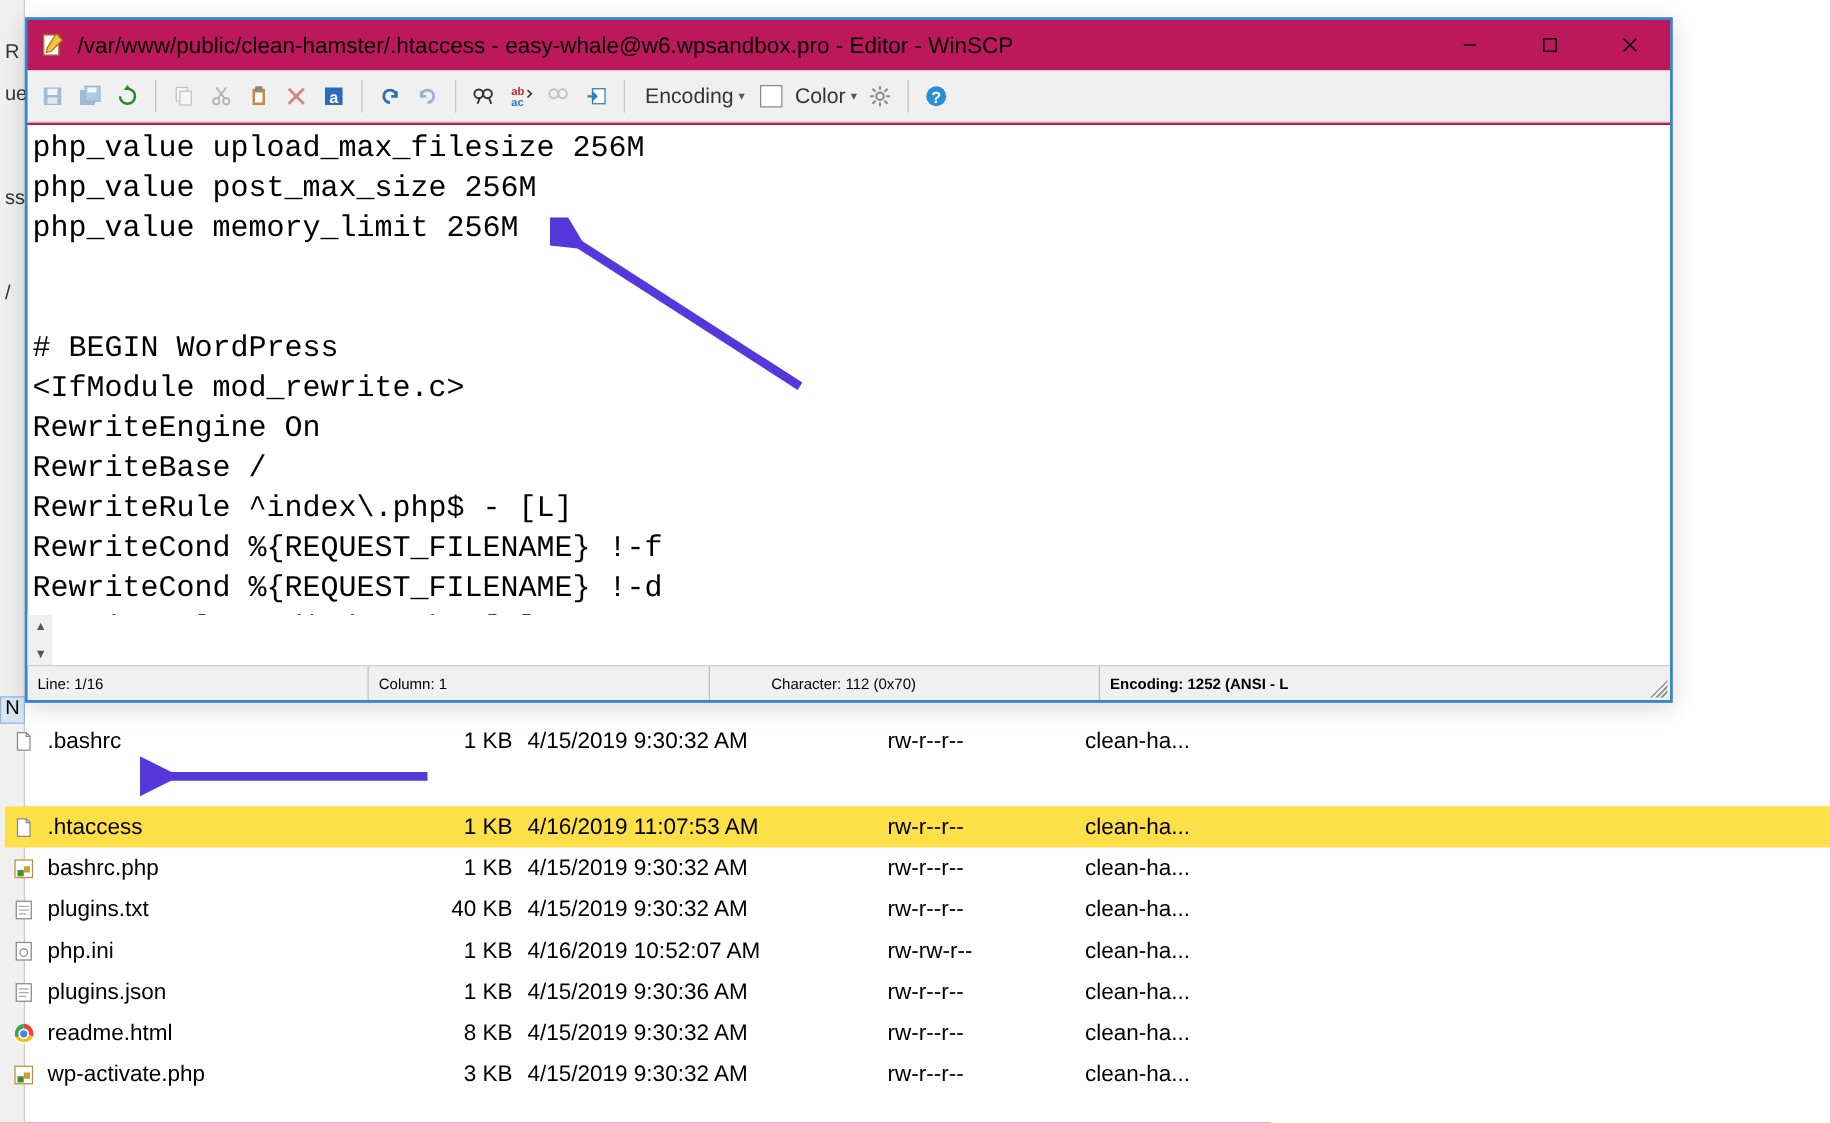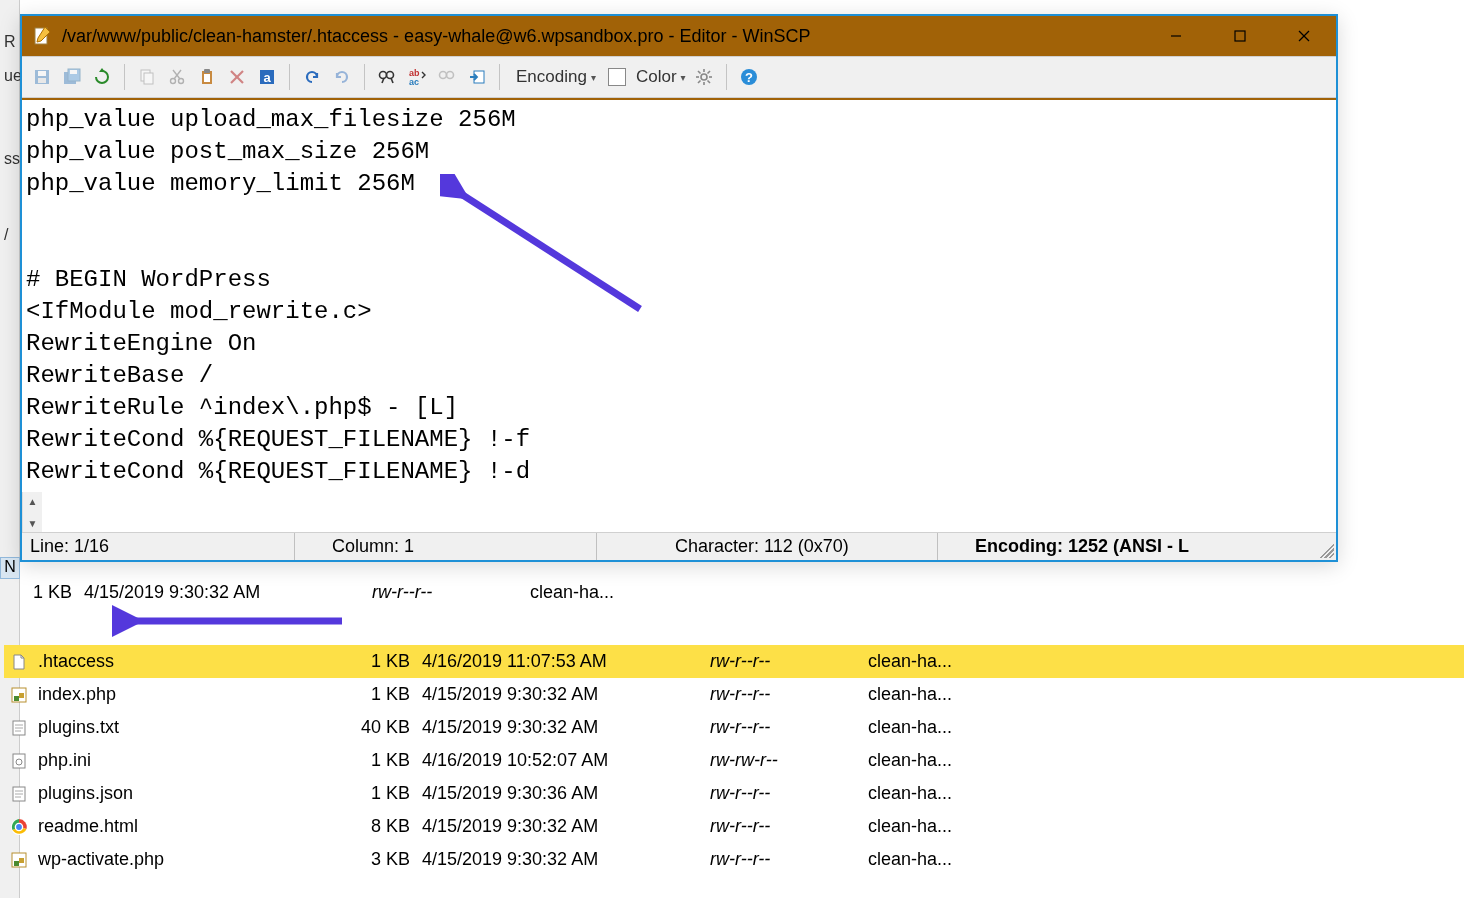--- a/index.html
+++ b/index.html
@@ -9,46 +9,46 @@
   .bg-window { position: absolute; left: 0; top: 0; width: 1464px; height: 898px; background: #fff; }
   .bg-strip { position:absolute; left:0; width:20px; height:898px; background:#f0f0f0; border-right:1px solid #ccc; }
   .bg-text { position:absolute; left:4px; font-size:16px; color:#333; }
   .bg-list { position: absolute; left: 4px; top: 576px; right: 0; }
   .bg-row { display: flex; align-items: center; height: 33px; font-size: 18px; padding-left: 4px; }
   .bg-row.selected { background: #fde047; margin-top: 36px; }
   .bg-icon { width: 22px; height: 22px; margin-right: 8px; display: inline-flex; align-items:center; justify-content:center; }
   .col-name { width: 338px; display:flex; align-items:center; }
   .col-size { width: 76px; text-align: right; padding-right: 12px; }
   .col-date { width: 288px; }
-  .col-perm { width: 158px; font-style: italic; }
+  .col-perm { width: 158px; }
   .col-owner { width: 200px; }
 
   
-  .editor-window { position: absolute; left: 20px; top: 14px; width: 1318px; height: 548px; border: 2px solid #1e90d6; background:#a16207; box-shadow: 0 4px 20px rgba(0,0,0,.15); }
+  .editor-window { position: absolute; left: 20px; top: 14px; width: 1318px; height: 548px; border: 2px solid #1e90d6; background:#be185d; box-shadow: 0 4px 20px rgba(0,0,0,.15); }
   .titlebar { height: 40px; display:flex; align-items:center; padding: 0 0 0 10px; }
   .titlebar-icon { width:20px; height:20px; margin-right:10px; }
   .titlebar-text { font-size: 18px; color:#000; flex:1; white-space:nowrap; overflow:hidden; }
   .win-btns { display:flex; height:40px; }
   .win-btn { width: 64px; display:flex; align-items:center; justify-content:center; font-size:14px; color:#000; }
 
   .toolbar { height: 42px; background:#f0f0f0; border-top:1px solid #d0d0d0; border-bottom:1px solid #d0d0d0; display:flex; align-items:center; padding: 0 6px; gap:2px; }
   .tbtn { width:28px; height:28px; display:flex; align-items:center; justify-content:center; border:1px solid transparent; border-radius:2px; }
   .tbtn.disabled { opacity:.45; }
   .tsep { width:1px; height:26px; background:#c4c4c4; margin:0 6px; }
   .tlabel { font-size:17px; color:#333; padding:0 2px 0 8px; display:flex; align-items:center; gap:4px; }
   .dropdown-caret { font-size:10px; color:#555; }
   .color-swatch { width:18px; height:18px; border:1px solid #888; background:#fff; margin-left:8px; }
 
   .editor-body { position:absolute; top:84px; left:0; right:0; bottom:28px; display:flex; background:#fff;flex-direction:column; }
   .scroll-v { width:20px; background:#f0f0f0; border-left:1px solid #ddd; display:flex; flex-direction:column; }
   .scroll-arrow { height:18px; display:flex; align-items:center; justify-content:center; font-size:10px; color:#555; }
   .scroll-thumb { flex:1; margin:2px; background:#c0c0c0; max-height:300px; }
   .code { flex:1; font-family: Consolas, "Courier New", monospace; font-size: 24px; line-height: 32px; padding: 4px 4px; white-space: pre; overflow:hidden; color:#000; }
 
-  .statusbar { position:absolute; left:0; right:0; bottom:0; height:28px; background:#f0f0f0; border-top:1px solid #d0d0d0; display:flex; align-items:center; font-size:18px;gap:29px; }
+  .statusbar { position:absolute; left:0; right:0; bottom:0; height:28px; background:#f0f0f0; border-top:1px solid #d0d0d0; display:flex; align-items:center; font-size:12px; }
   .status-cell { padding: 0 8px; border-right:1px solid #c0c0c0; height:100%; display:flex; align-items:center; }
   .status-cell.a { width: 273px; }
   .status-cell.b { width: 273px; }
   .status-cell.c { width: 271px; margin-left: 41px; }
   .status-cell.d { flex:1; border-right:none;font-weight:bold; }
   .resize-grip { width:18px; height:18px; position:absolute; right:2px; bottom:2px; background:
     linear-gradient(135deg, transparent 60%, #999 60%, #999 66%, transparent 66%, transparent 72%, #999 72%, #999 78%, transparent 78%, transparent 84%, #999 84%, #999 90%, transparent 0); }
 
   
   .arrow { position:absolute; pointer-events:none; }
@@ -60,20 +60,29 @@
 <div class="bg-window">
   <div class="bg-strip"></div>
   <span class="bg-text" style="top:33px">R</span>
   <span class="bg-text" style="top:67px">ue</span>
   <span class="bg-text" style="top:150px">ss</span>
   <span class="bg-text" style="top:226px">/</span>
   <div style="position:absolute; left:0; top:557px; width:20px; height:22px; background:#d8e6f2; border:1px solid #92b9dc; font-size:16px; text-align:center;">N</div>
 
   <div class="bg-list" id="bg-list">
       <div class="bg-row">
+        <div class="col-name">
+          <span class="bg-icon">
+            <svg width="18" height="18">
+              <path d="M4 2 L11 2 L14 5 L14 16 L4 16 Z" fill="#fff" stroke="#888"></path>
+              <path d="M11 2 L11 5 L14 5" fill="none" stroke="#888"></path>
+            </svg>
+          </span>
+          <span>.bashrc</span>
+        </div>
         <div class="col-size">1 KB</div>
         <div class="col-date">4/15/2019 9:30:32 AM</div>
         <div class="col-perm">rw-r--r--</div>
         <div class="col-owner">clean-ha...</div>
       </div>
       <div class="bg-row selected">
         <div class="col-name">
           <span class="bg-icon">
             <svg width="18" height="18">
               <path d="M4 2 L11 2 L14 5 L14 16 L4 16 Z" fill="#fff" stroke="#888"></path>
@@ -89,21 +98,21 @@
       </div>
       <div class="bg-row">
         <div class="col-name">
           <span class="bg-icon">
             <svg width="18" height="18">
               <rect x="2" y="2" width="14" height="14" fill="#fff" stroke="#b89030"></rect>
               <rect x="4" y="10" width="5" height="5" fill="#4a8a30"></rect>
               <rect x="9" y="7" width="5" height="5" fill="#c8a030"></rect>
             </svg>
           </span>
-          <span>index.php</span>
+          <span>bashrc.php</span>
         </div>
         <div class="col-size">1 KB</div>
         <div class="col-date">4/15/2019 9:30:32 AM</div>
         <div class="col-perm">rw-r--r--</div>
         <div class="col-owner">clean-ha...</div>
       </div>
       <div class="bg-row">
         <div class="col-name">
           <span class="bg-icon">
             <svg width="18" height="18">

